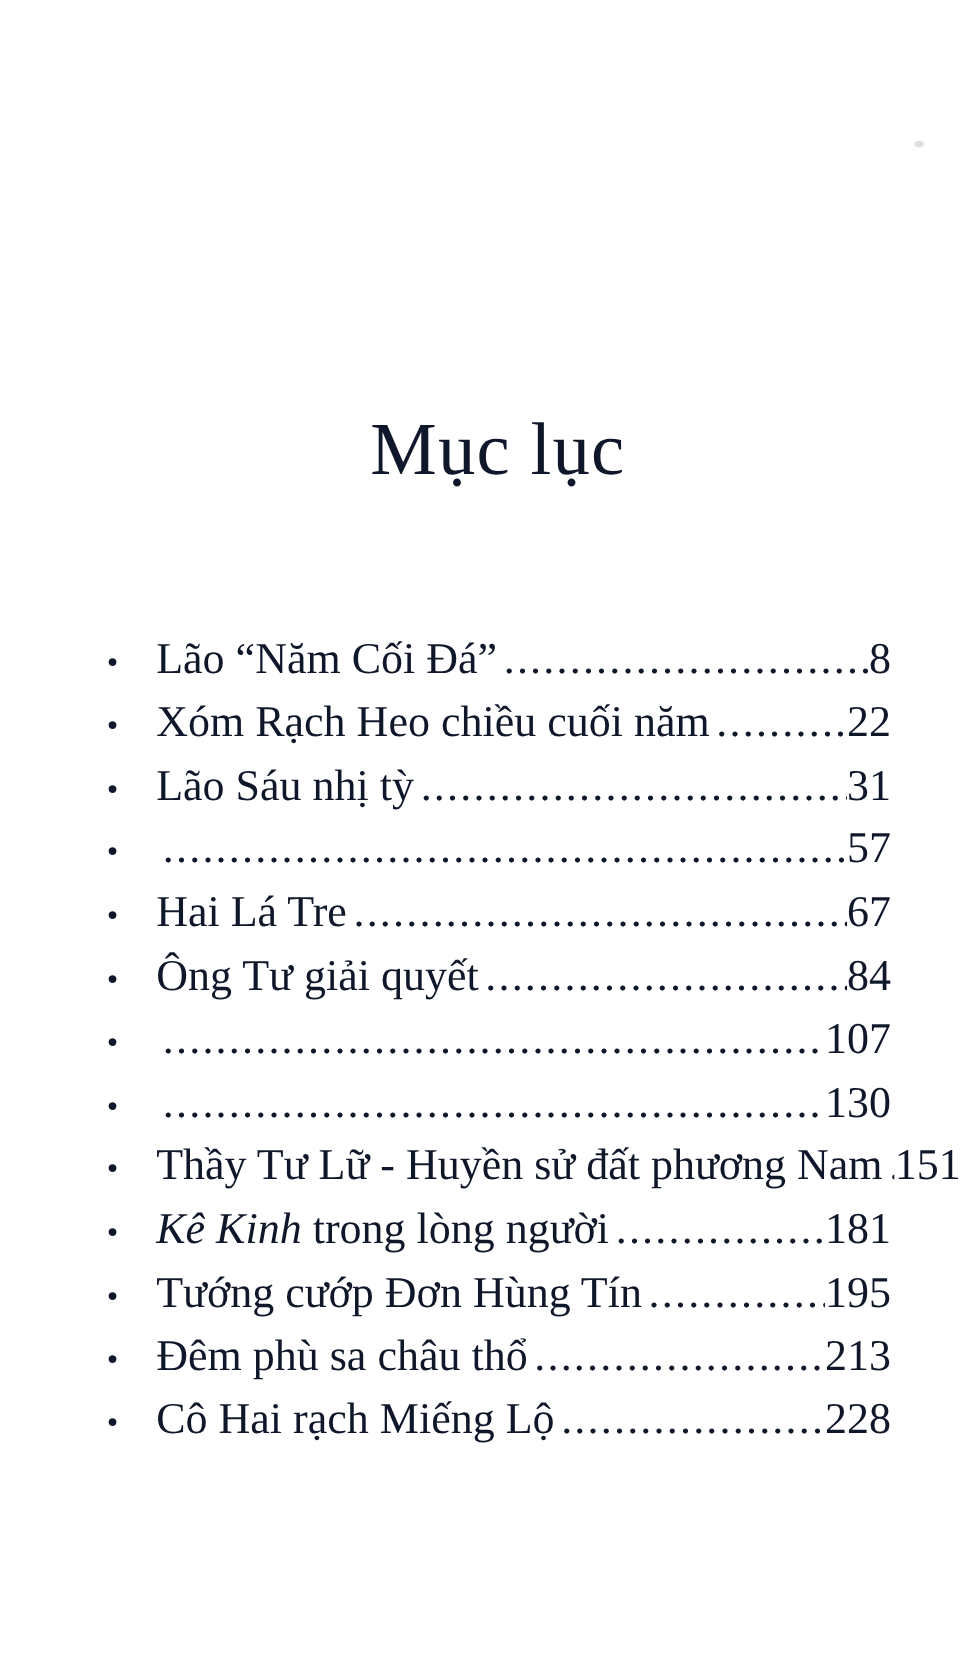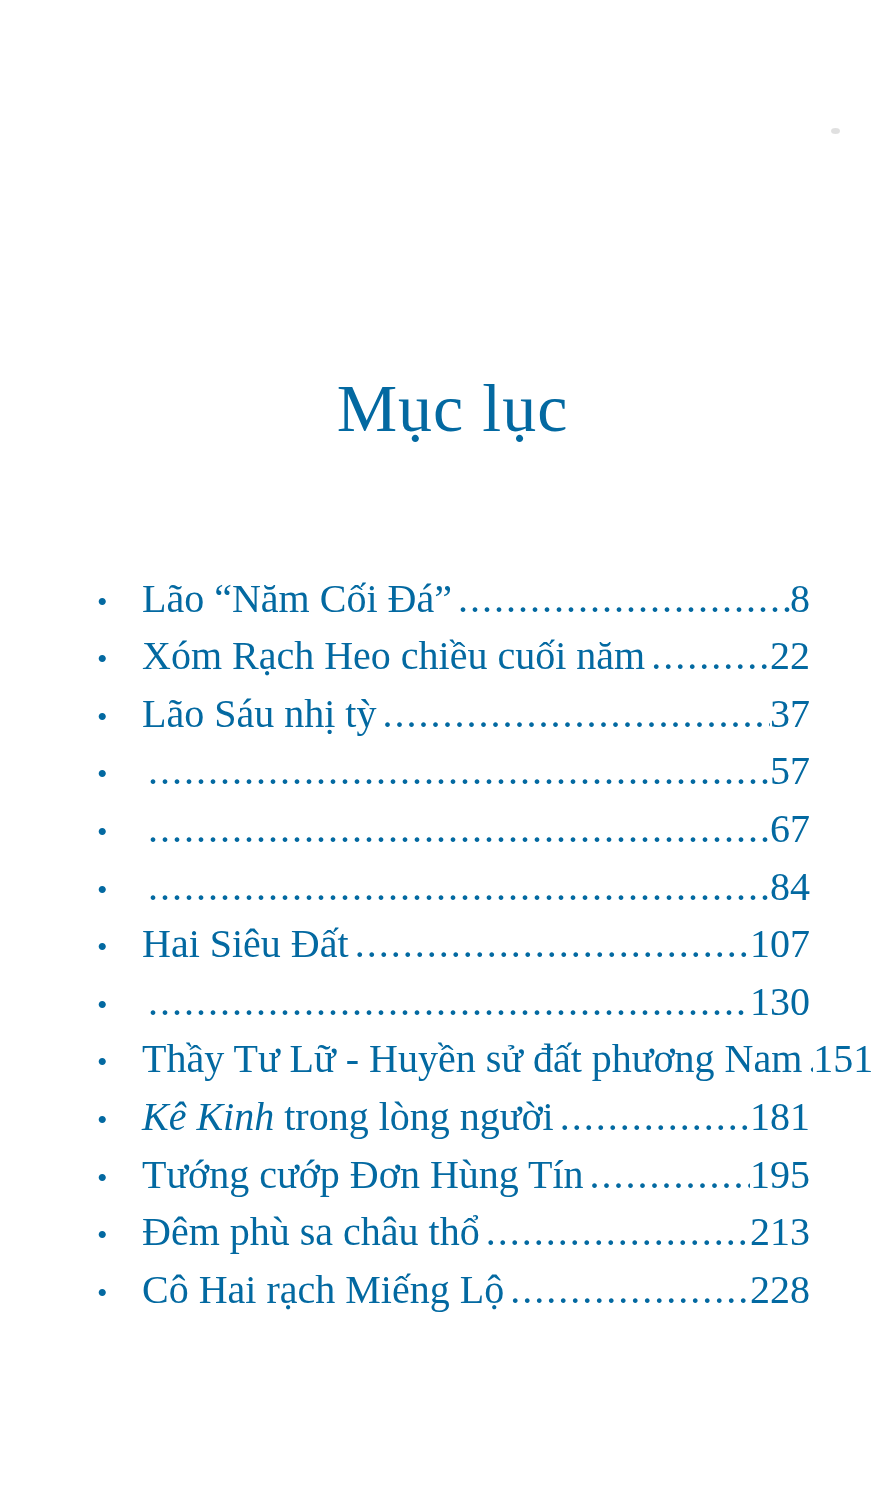--- a/index.html
+++ b/index.html
@@ -1,21 +1,21 @@
 <!DOCTYPE html>
 <html><head>
 <meta charset="utf-8">
 <style>
   html, body { margin: 0; padding: 0; }
   .page {
     position: relative;
     width: 876px;
     height: 1512px;
     background: #ffffff;
-    color: #0369a1;
+    color: #0f172a;
     font-family: "Liberation Serif", serif;
     overflow: hidden;
   }
   .page-title {
     margin: 368px 66px 0 95px;
     text-align: center;
     font-size: 68px;
     line-height: 1.2;
     font-weight: 400;
     letter-spacing: 1px;
@@ -82,44 +82,45 @@
     <span class="bullet">•</span>
     <span class="title-wrap"><i class="it"></i><span class="tx">Xóm Rạch Heo chiều cuối năm</span></span>
     <span class="leader">...................................................................................................</span>
     <span class="pageno">22</span>
   </div>
 
   <div class="toc-row">
     <span class="bullet">•</span>
     <span class="title-wrap"><i class="it"></i><span class="tx">Lão Sáu nhị tỳ</span></span>
     <span class="leader">...................................................................................................</span>
-    <span class="pageno">37</span>
+    <span class="pageno">31</span>
   </div>
 
   <div class="toc-row">
     <span class="bullet">•</span>
     <span class="leader">...................................................................................................</span>
     <span class="pageno">57</span>
   </div>
 
   <div class="toc-row">
     <span class="bullet">•</span>
+    <span class="title-wrap"><i class="it"></i><span class="tx">Hai Lá Tre</span></span>
     <span class="leader">...................................................................................................</span>
     <span class="pageno">67</span>
   </div>
 
   <div class="toc-row">
     <span class="bullet">•</span>
+    <span class="title-wrap"><i class="it"></i><span class="tx">Ông Tư giải quyết</span></span>
     <span class="leader">...................................................................................................</span>
     <span class="pageno">84</span>
   </div>
 
   <div class="toc-row">
     <span class="bullet">•</span>
-    <span class="title-wrap"><i class="it"></i><span class="tx">Hai Siêu Đất</span></span>
     <span class="leader">...................................................................................................</span>
     <span class="pageno">107</span>
   </div>
 
   <div class="toc-row">
     <span class="bullet">•</span>
     <span class="leader">...................................................................................................</span>
     <span class="pageno">130</span>
   </div>
 

